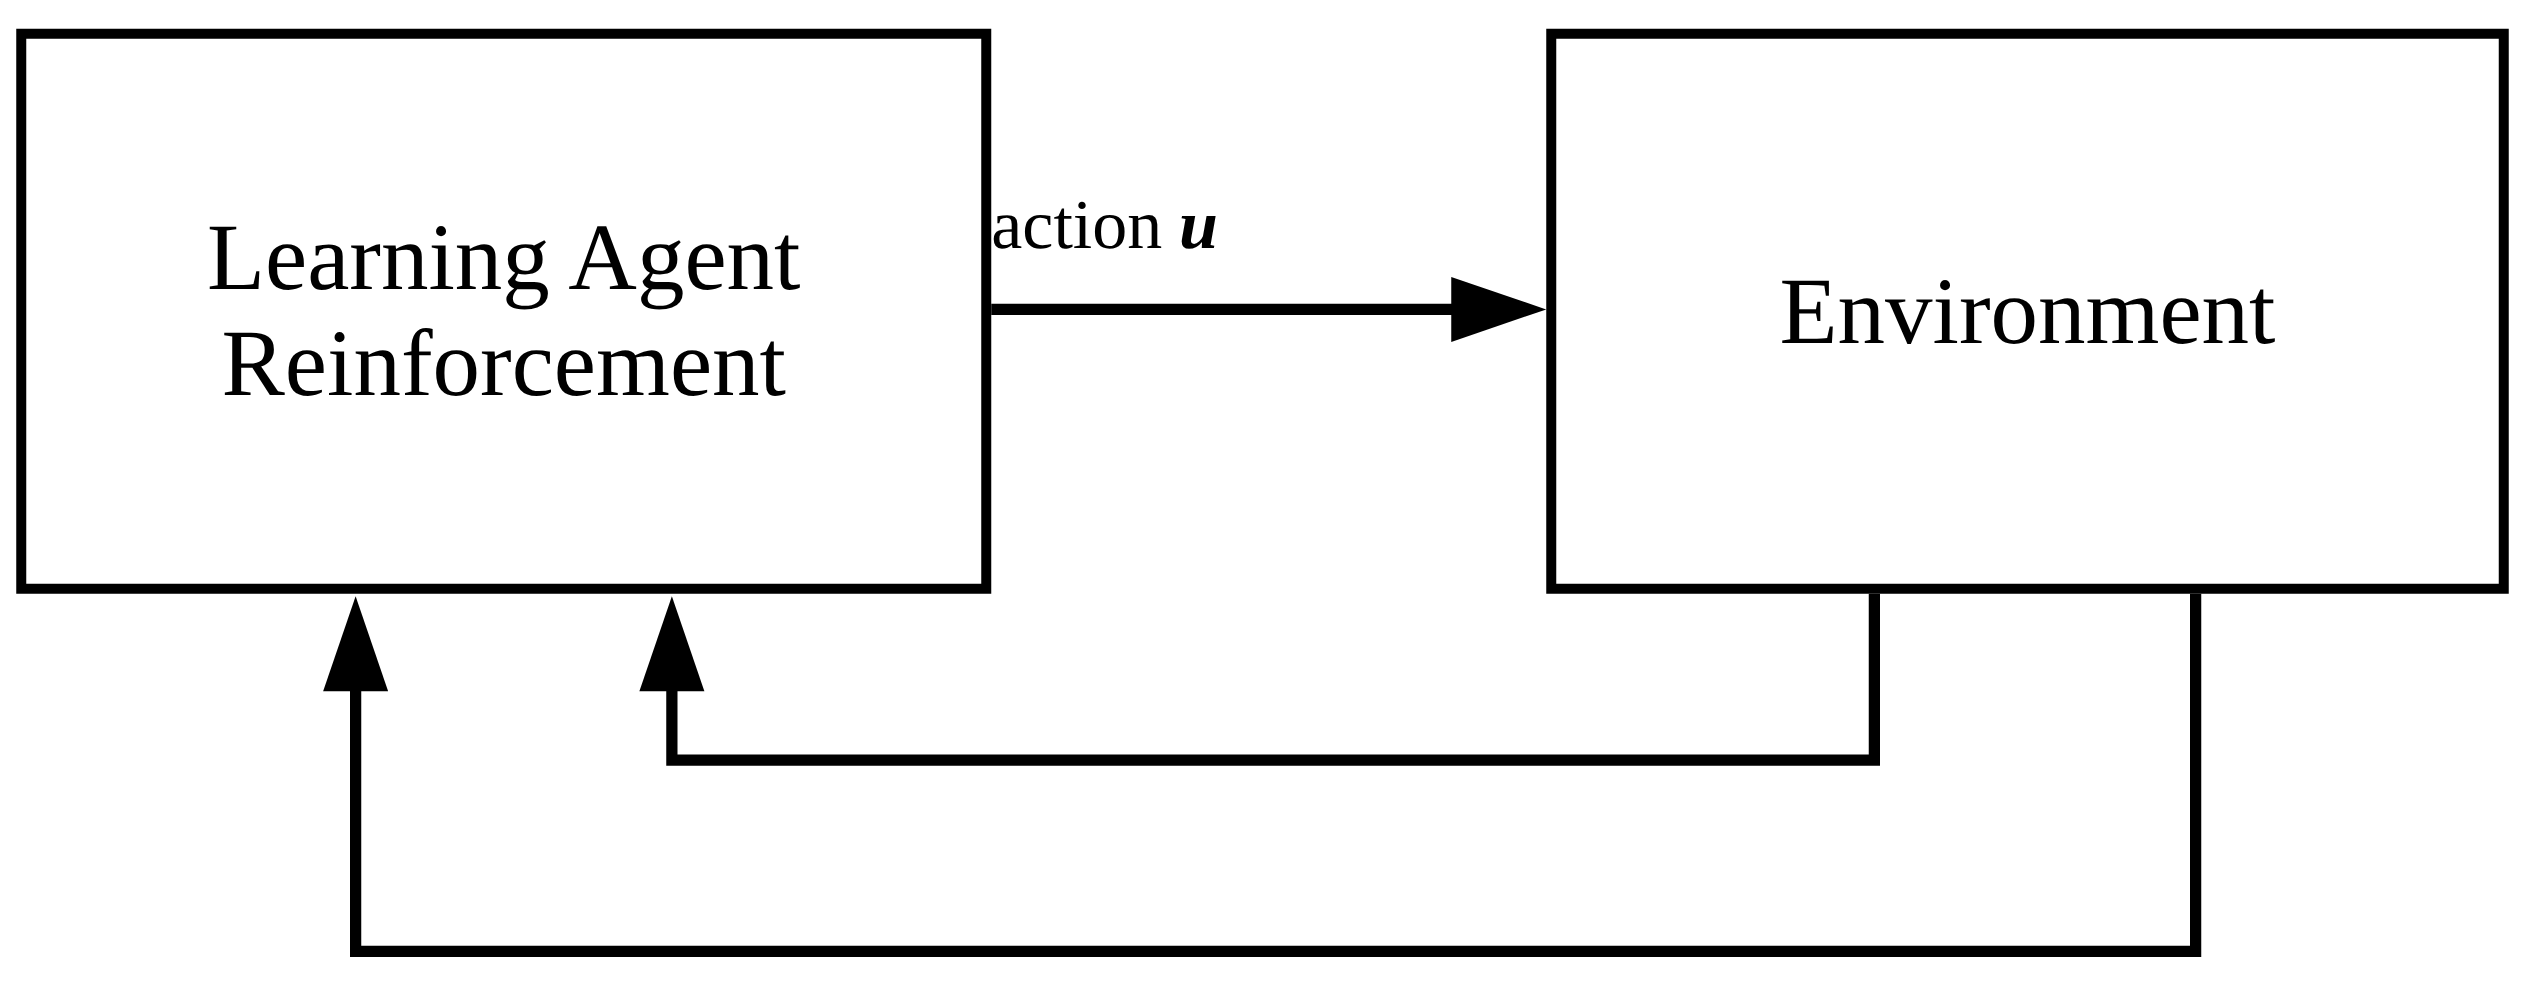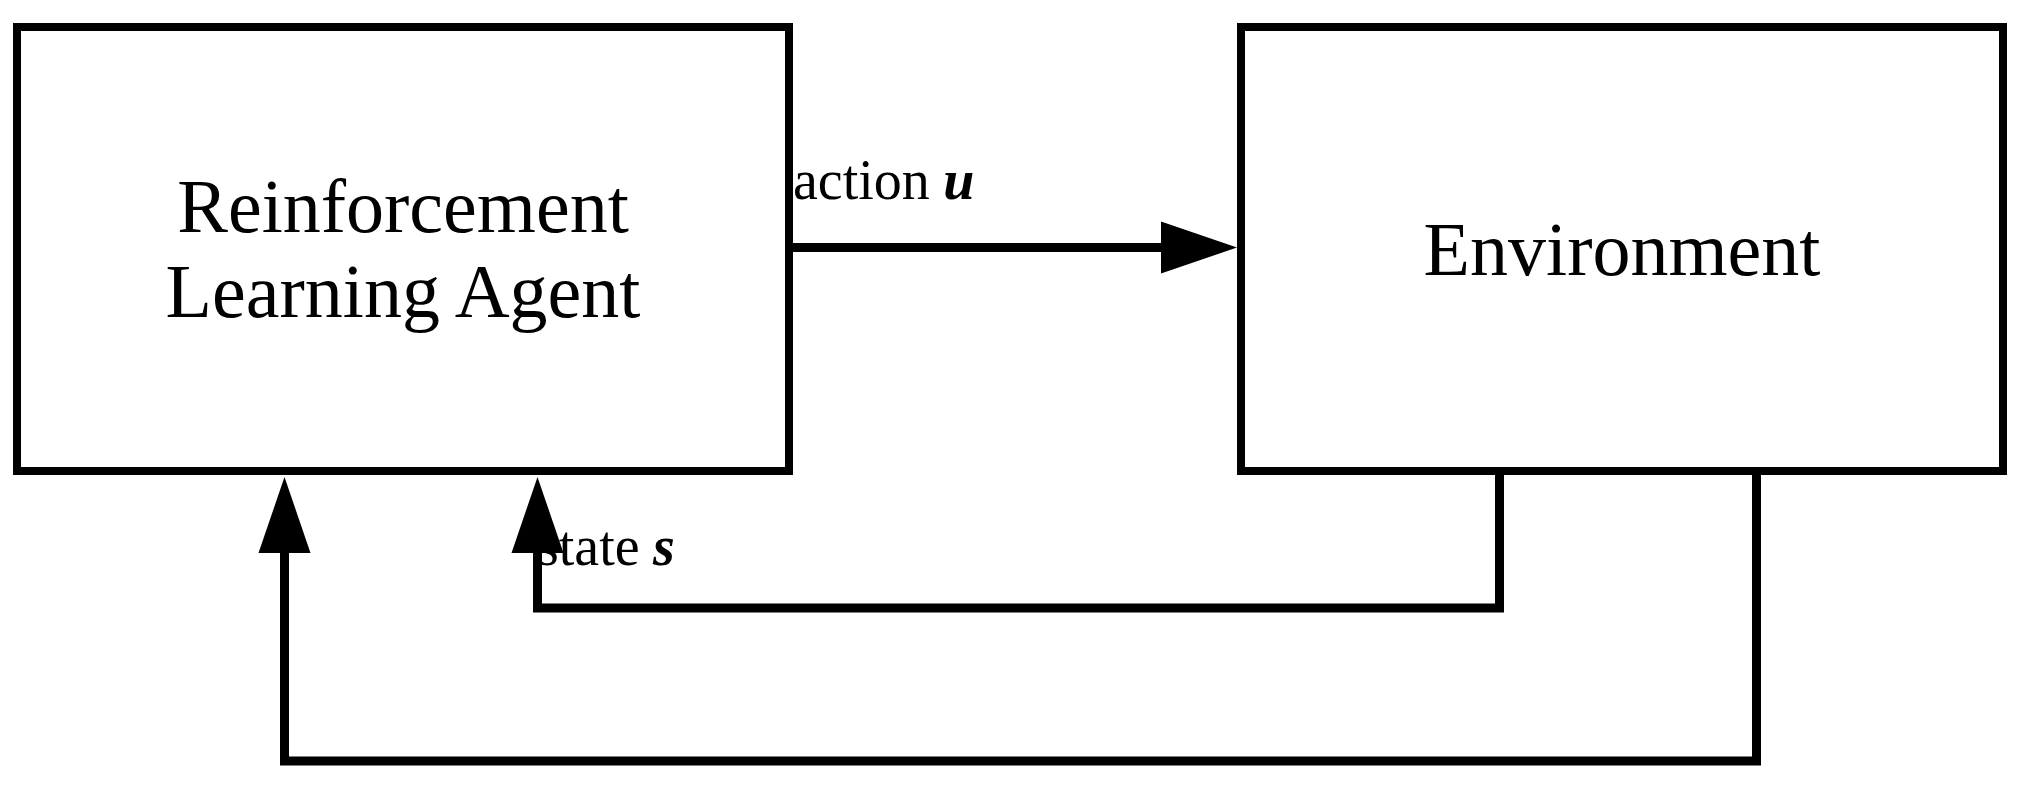--- a/index.html
+++ b/index.html
@@ -89,30 +89,27 @@
     <polygon points="1161,221.5 1161,273.5 1237,247.5" fill="#000000"></polygon>
 
     <path d="M 1499.5 473 V 608 H 537.5 V 551" stroke="#000000" stroke-width="9" fill="none"></path>
     <polygon points="511.5,553 563.5,553 537.5,477" fill="#000000"></polygon>
 
     <path d="M 1756.5 473 V 761 H 284.5 V 551" stroke="#000000" stroke-width="9" fill="none"></path>
     <polygon points="258.5,553 310.5,553 284.5,477" fill="#000000"></polygon>
   </svg>
 
   <div id="agent-box" class="node-box">
+    <div>Learning Agent</div>
     <div>Reinforcement</div>
-    <div>Learning Agent</div>
   </div>
 
   <div id="environment-box" class="node-box">
     <div>Environment</div>
   </div>
 
   <div id="action-label" class="edge-label">
     <span>action</span><span class="sym-bold">u</span>
   </div>
 
-  <div id="state-label" class="edge-label">
-    <span>state</span><span class="sym-bold">s</span>
-  </div>
 
 
 </div>
 
 </body></html>

